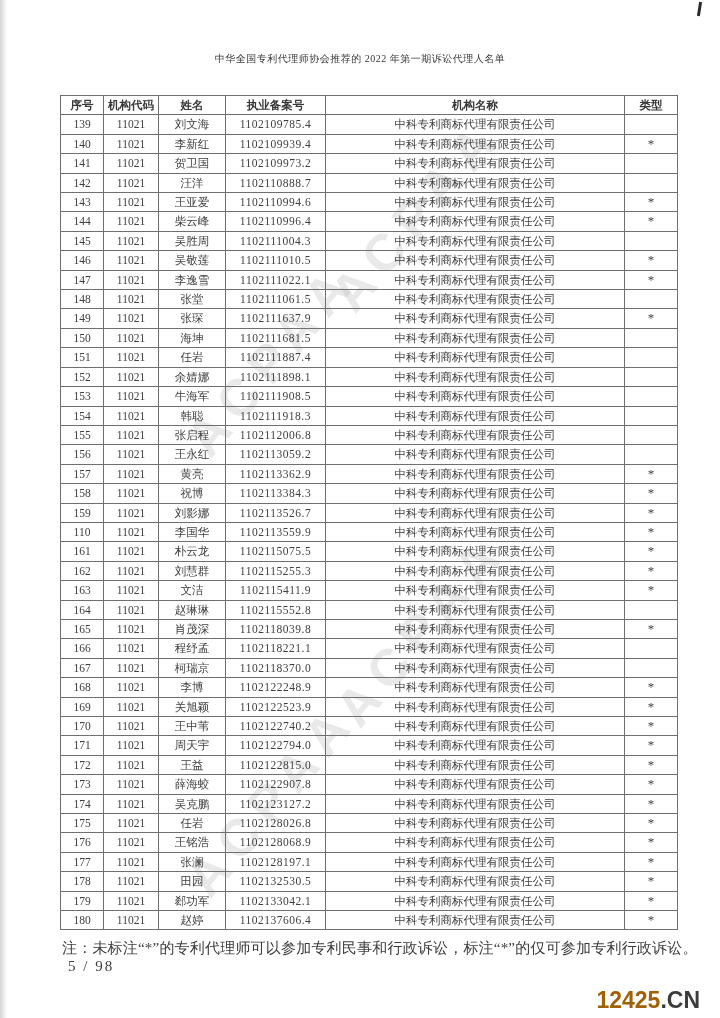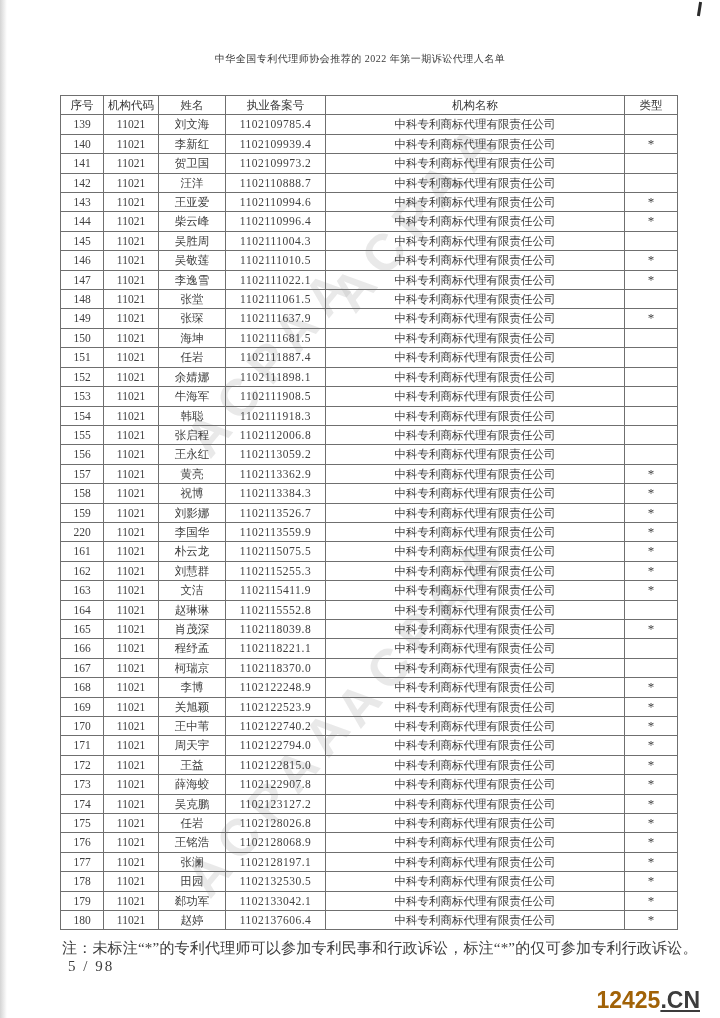--- a/index.html
+++ b/index.html
@@ -26,21 +26,21 @@
   table.agents{
     border-collapse:collapse;table-layout:fixed;width:617px;
     font-size:11.5px;color:#404040;
   }
   table.agents td,table.agents th{
     border:1px solid #6f6f6f;
     height:18.4px;line-height:18.4px;
     padding:0 2px;text-align:center;overflow:hidden;white-space:nowrap;
     font-weight:normal;
   }
-  table.agents th{font-weight:400;color:#383838;}
+  table.agents th{font-weight:700;color:#383838;}
   td.c-license{letter-spacing:.5px;}
   td.c-type{font-size:13px;}
   .note-line{
     position:absolute;left:62px;top:939px;width:640px;
     font-size:15px;color:#3d3d3d;letter-spacing:.2px;z-index:2;
   }
   .page-num{margin-left:6px;letter-spacing:2px;}
   .watermark{
     position:absolute;z-index:1;
     font-family:"Liberation Sans","DejaVu Sans",sans-serif;
@@ -264,21 +264,21 @@
         </tr>
         <tr>
           <td class="c-no">159</td>
           <td class="c-code">11021</td>
           <td class="c-name">刘影娜</td>
           <td class="c-license">1102113526.7</td>
           <td class="c-org">中科专利商标代理有限责任公司</td>
           <td class="c-type">*</td>
         </tr>
         <tr>
-          <td class="c-no">220</td>
+          <td class="c-no">110</td>
           <td class="c-code">11021</td>
           <td class="c-name">李国华</td>
           <td class="c-license">1102113559.9</td>
           <td class="c-org">中科专利商标代理有限责任公司</td>
           <td class="c-type">*</td>
         </tr>
         <tr>
           <td class="c-no">161</td>
           <td class="c-code">11021</td>
           <td class="c-name">朴云龙</td>
@@ -439,15 +439,15 @@
           <td class="c-type">*</td>
         </tr>
       </tbody>
   </table>
 </div>
 
 <div class="note-line"><span>注：未标注“*”的专利代理师可以参加专利民事和行政诉讼，标注“*”的仅可参加专利行政诉讼。</span><span class="page-num">5 / 98</span></div>
 
 <div class="brand">
   <div class="brand-tld">
-    <span style="color: #a16207; text-align: right;">12425</span><span style="color: rgb(60, 60, 60); text-decoration: underline;">.CN</span>
+    <span style="color: #a16207; text-align: right;">12425</span><span style="color: rgb(60, 60, 60);">.CN</span>
   </div>
 </div>
 
 </body></html>

